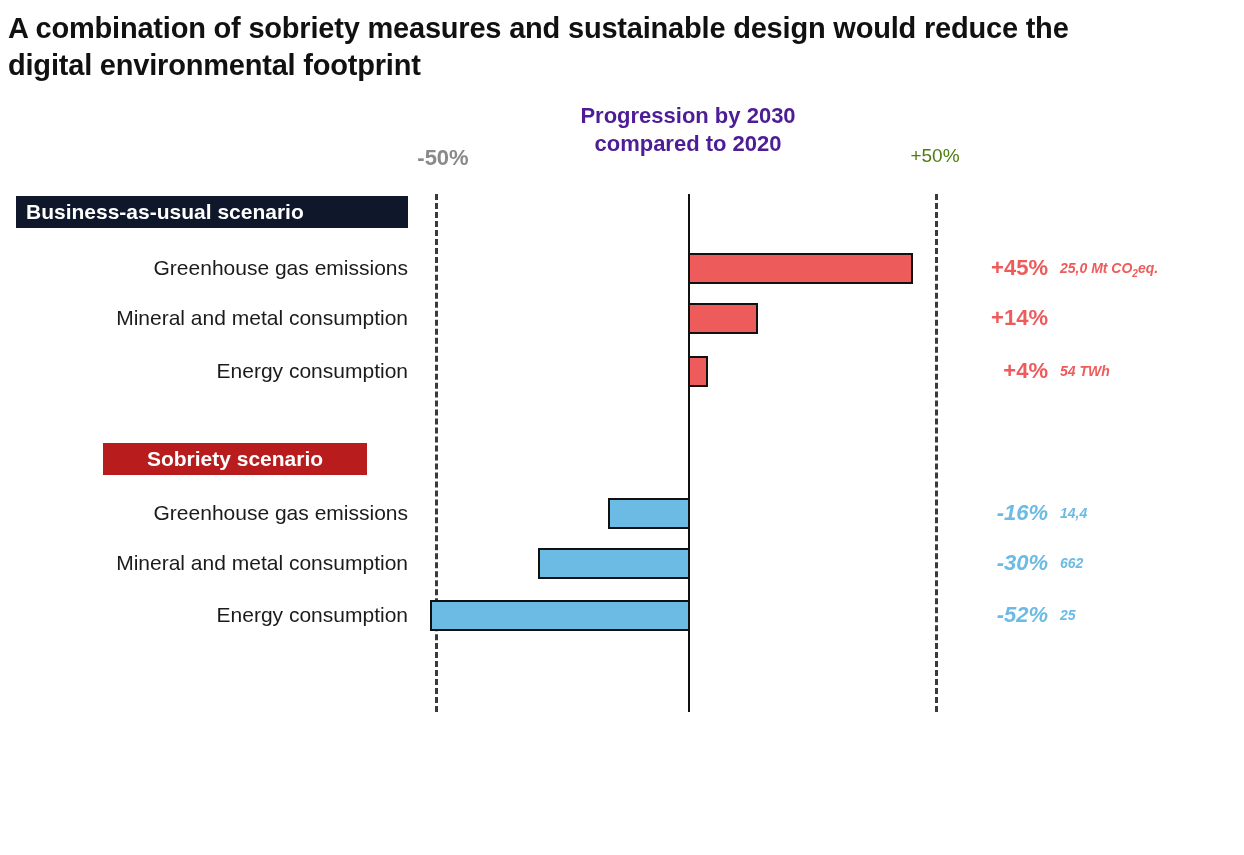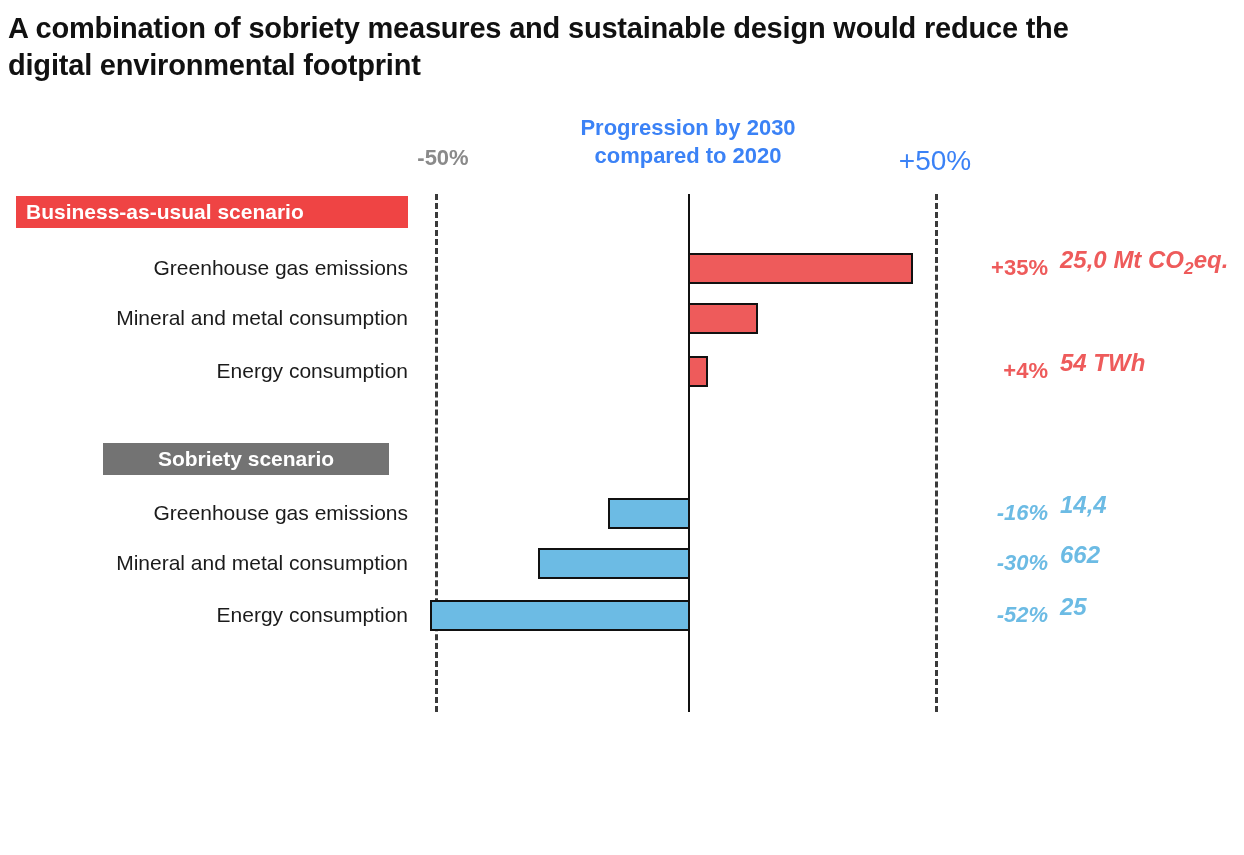--- a/index.html
+++ b/index.html
@@ -53,41 +53,40 @@
   
   .axis-header {
     position: absolute;
     left: 530px;
     top: 0px;
     width: 300px;
     text-align: center;
     font-size: 22px;
     font-weight: bold;
     line-height: 1.28;
-    color: #3b82f6;
-    margin-top: 12px;
+    color: #4c1d95;
   }
   .tick-left {
     position: absolute;
     left: 380px;
     top: 43px;
     width: 110px;
     text-align: center;
     font-size: 22px;
     color: #8a8a8a;
     font-weight: bold;
   }
   .tick-right {
     position: absolute;
     left: 872px;
     top: 43px;
     width: 110px;
     text-align: center;
-    font-size: 28px;
-    color: #3b82f6;
+    font-size: 19px;
+    color: #4d7c0f;
   }
 
   
   .plot {
     position: absolute;
     left: 0px;
     top: 92px;
     width: 1228px;
     height: 518px;
   }
@@ -118,29 +117,29 @@
     line-height: 32px;
     color: #ffffff;
     font-weight: bold;
     font-size: 21px;
     box-sizing: border-box;
   }
   .banner-bau {
     left: 8px;
     top: 2px;
     width: 392px;
-    background: #ef4444;
+    background: #0f172a;
     text-align: left;
     padding-left: 10px;
   }
   .banner-sob {
     left: 95px;
     top: 249px;
-    width: 286px;
-    background: #737373;
+    width: 264px;
+    background: #b91c1c;
     text-align: center;
   }
 
   
   .row {
     position: absolute;
     left: 0;
     width: 1228px;
     height: 44px;
   }
@@ -172,22 +171,22 @@
     line-height: 44px;
     width: 110px;
     text-align: right;
     font-size: 22px;
     font-weight: bold;
   }
   .val {
     position: absolute;
     top: 0;
     height: 44px;
-    line-height: 28px;
-    font-size: 24px;
+    line-height: 44px;
+    font-size: 14px;
     font-style: italic;
     font-weight: bold;
     white-space: nowrap;
   }
   .pct.pos, .val.pos { color: #ee5b5b; }
   .pct.neg, .val.neg { color: #6cbbe4; font-style: italic; }
 
   .pct { left: 930px; }
   .val { left: 1052px; }
 
@@ -214,27 +213,28 @@
       <div class="gridline left"></div>
       <div class="gridline right"></div>
       <div class="zeroline"></div>
 
       <div class="banner banner-bau">Business-as-usual scenario</div>
       <div class="banner banner-sob">Sobriety scenario</div>
 
       <div class="row" style="top:52px;">
         <div class="row-label">Greenhouse gas emissions</div>
         <div class="bar pos" style="left:680px; width:225px;"></div>
-        <div class="pct pos">+35%</div>
+        <div class="pct pos">+45%</div>
         <div class="val pos">25,0 Mt CO<sub>2</sub>eq.</div>
       </div>
 
       <div class="row" style="top:102px;">
         <div class="row-label">Mineral and metal consumption</div>
         <div class="bar pos" style="left:680px; width:70px;"></div>
+        <div class="pct pos">+14%</div>
       </div>
 
       <div class="row" style="top:155px;">
         <div class="row-label">Energy consumption</div>
         <div class="bar pos" style="left:680px; width:20px;"></div>
         <div class="pct pos">+4%</div>
         <div class="val pos">54 TWh</div>
       </div>
 
       <div class="row" style="top:297px;">

